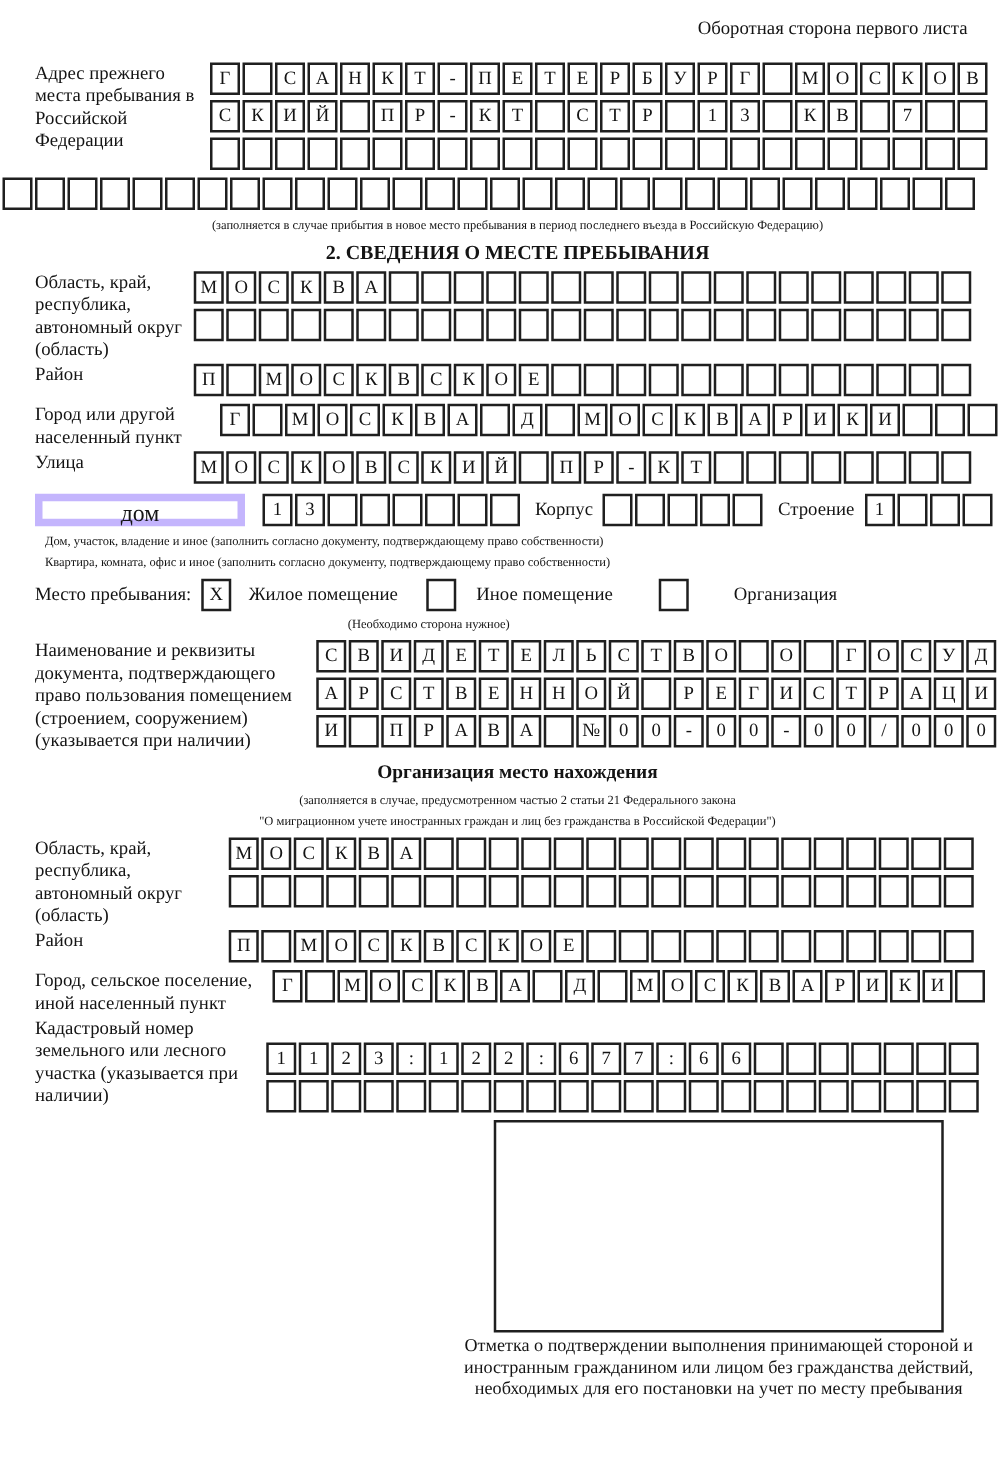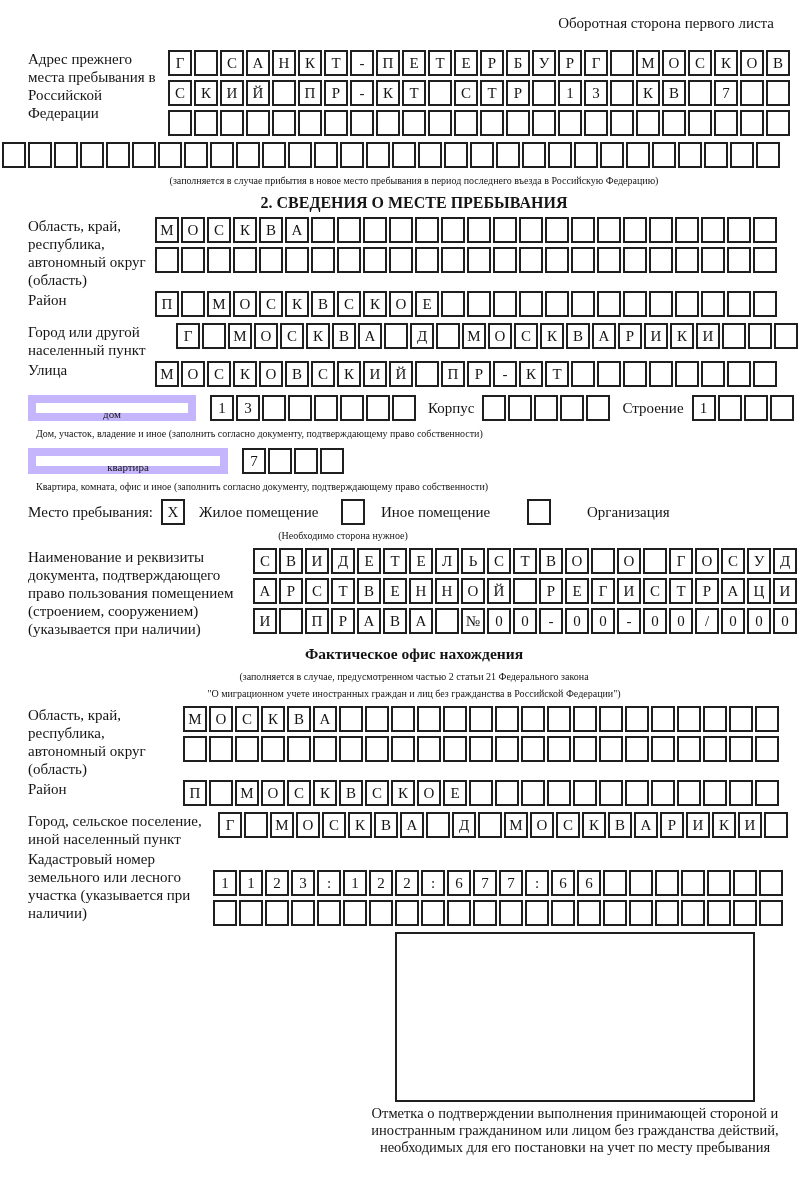--- a/index.html
+++ b/index.html
@@ -26,22 +26,22 @@
 
   .caption { font-size: 10px; line-height: 17px; }
   .center { text-align: center; }
   .left { padding-left: 8px; }
 
   .section-title { text-align: center; font-weight: bold; font-size: 16px; line-height: 20px; margin-top: 4px; margin-bottom: 4px; }
   .sub-title { text-align: center; font-weight: bold; font-size: 15.5px; line-height: 20px; margin-top: 6px; margin-bottom: 4px; }
 
   .houserow { display: flex; align-items: flex-start; margin-top: 4px; height: 30px; }
   .namebox {
-    height: 26px; border: 8px solid #c4b5fd; text-align: center;
-    font-size: 11px; line-height: 22px; margin-right: 14px;
+    height: 26px; border: 6px solid #c4b5fd; text-align: center;
+    font-size: 19px; line-height: 22px; margin-right: 14px;
   }
   .nb168 { width: 168px; } .nb200 { width: 200px; }
   .inline-label { font-size: 15px; line-height: 26px; margin: 0 8px 0 10px; }
 
   .stayrow { display: flex; align-items: flex-start; margin-top: 4px; height: 28px; font-size: 15px; }
   .stayrow .slabel { line-height: 26px; }
   .stayrow .opt { line-height: 26px; }
   .cb0 { margin-left: 8px; } .ol0 { margin-left: 12px; width: 128px; }
   .cb1 { margin-left: 14px; } .ol1 { margin-left: 14px; width: 122px; }
   .cb2 { margin-left: 24px; } .ol2 { margin-left: 34px; }
@@ -100,24 +100,20 @@
   <div class="houserow">
     <div class="namebox nb168">дом</div>
     <div class="boxrow"><span class="cell">1</span><span class="cell">3</span><span class="cell"></span><span class="cell"></span><span class="cell"></span><span class="cell"></span><span class="cell"></span><span class="cell"></span></div>
     <span class="inline-label">Корпус</span>
     <div class="boxrow"><span class="cell"></span><span class="cell"></span><span class="cell"></span><span class="cell"></span><span class="cell"></span></div>
     <span class="inline-label">Строение</span>
     <div class="boxrow"><span class="cell">1</span><span class="cell"></span><span class="cell"></span><span class="cell"></span></div>
   </div>
   <div class="caption left">Дом, участок, владение и иное (заполнить согласно документу, подтверждающему право собственности)</div>
 
-  <div class="houserow mt6">
-    <div class="namebox nb200">квартира</div>
-    <div class="boxrow"><span class="cell">7</span><span class="cell"></span><span class="cell"></span><span class="cell"></span></div>
-  </div>
   <div class="caption left">Квартира, комната, офис и иное (заполнить согласно документу, подтверждающему право собственности)</div>
 
   <div class="stayrow">
     <span class="slabel">Место пребывания:</span>
     <span class="cell cb0">X</span>
     <span class="opt ol0">Жилое помещение</span>
     <span class="cell cb1"></span>
     <span class="opt ol1">Иное помещение</span>
     <span class="cell cb2"></span>
     <span class="opt ol2">Организация</span>
@@ -126,21 +122,21 @@
 
   <div class="field mt4">
     <div class="flabel w225">Наименование и реквизиты документа, подтверждающего право пользования помещением (строением, сооружением) (указывается при наличии)</div>
     <div class="rows">
       <div class="boxrow"><span class="cell">С</span><span class="cell">В</span><span class="cell">И</span><span class="cell">Д</span><span class="cell">Е</span><span class="cell">Т</span><span class="cell">Е</span><span class="cell">Л</span><span class="cell">Ь</span><span class="cell">С</span><span class="cell">Т</span><span class="cell">В</span><span class="cell">О</span><span class="cell"></span><span class="cell">О</span><span class="cell"></span><span class="cell">Г</span><span class="cell">О</span><span class="cell">С</span><span class="cell">У</span><span class="cell">Д</span></div>
       <div class="boxrow"><span class="cell">А</span><span class="cell">Р</span><span class="cell">С</span><span class="cell">Т</span><span class="cell">В</span><span class="cell">Е</span><span class="cell">Н</span><span class="cell">Н</span><span class="cell">О</span><span class="cell">Й</span><span class="cell"></span><span class="cell">Р</span><span class="cell">Е</span><span class="cell">Г</span><span class="cell">И</span><span class="cell">С</span><span class="cell">Т</span><span class="cell">Р</span><span class="cell">А</span><span class="cell">Ц</span><span class="cell">И</span></div>
       <div class="boxrow"><span class="cell">И</span><span class="cell"></span><span class="cell">П</span><span class="cell">Р</span><span class="cell">А</span><span class="cell">В</span><span class="cell">А</span><span class="cell"></span><span class="cell">№</span><span class="cell">0</span><span class="cell">0</span><span class="cell">-</span><span class="cell">0</span><span class="cell">0</span><span class="cell">-</span><span class="cell">0</span><span class="cell">0</span><span class="cell">/</span><span class="cell">0</span><span class="cell">0</span><span class="cell">0</span></div>
     </div>
   </div>
 
-  <div class="sub-title">Фактическое офис нахождения</div>
+  <div class="sub-title">Организация место нахождения</div>
   <div class="caption center">(заполняется в случае, предусмотренном частью 2 статьи 21 Федерального закона</div>
   <div class="caption center">"О миграционном учете иностранных граждан и лиц без гражданства в Российской Федерации")</div>
 
   <div class="field mt4">
     <div class="flabel w155">Область, край, республика, автономный округ (область)</div>
     <div class="rows">
       <div class="boxrow"><span class="cell">М</span><span class="cell">О</span><span class="cell">С</span><span class="cell">К</span><span class="cell">В</span><span class="cell">А</span><span class="cell"></span><span class="cell"></span><span class="cell"></span><span class="cell"></span><span class="cell"></span><span class="cell"></span><span class="cell"></span><span class="cell"></span><span class="cell"></span><span class="cell"></span><span class="cell"></span><span class="cell"></span><span class="cell"></span><span class="cell"></span><span class="cell"></span><span class="cell"></span><span class="cell"></span></div>
       <div class="boxrow"><span class="cell"></span><span class="cell"></span><span class="cell"></span><span class="cell"></span><span class="cell"></span><span class="cell"></span><span class="cell"></span><span class="cell"></span><span class="cell"></span><span class="cell"></span><span class="cell"></span><span class="cell"></span><span class="cell"></span><span class="cell"></span><span class="cell"></span><span class="cell"></span><span class="cell"></span><span class="cell"></span><span class="cell"></span><span class="cell"></span><span class="cell"></span><span class="cell"></span><span class="cell"></span></div>
     </div>
   </div>

